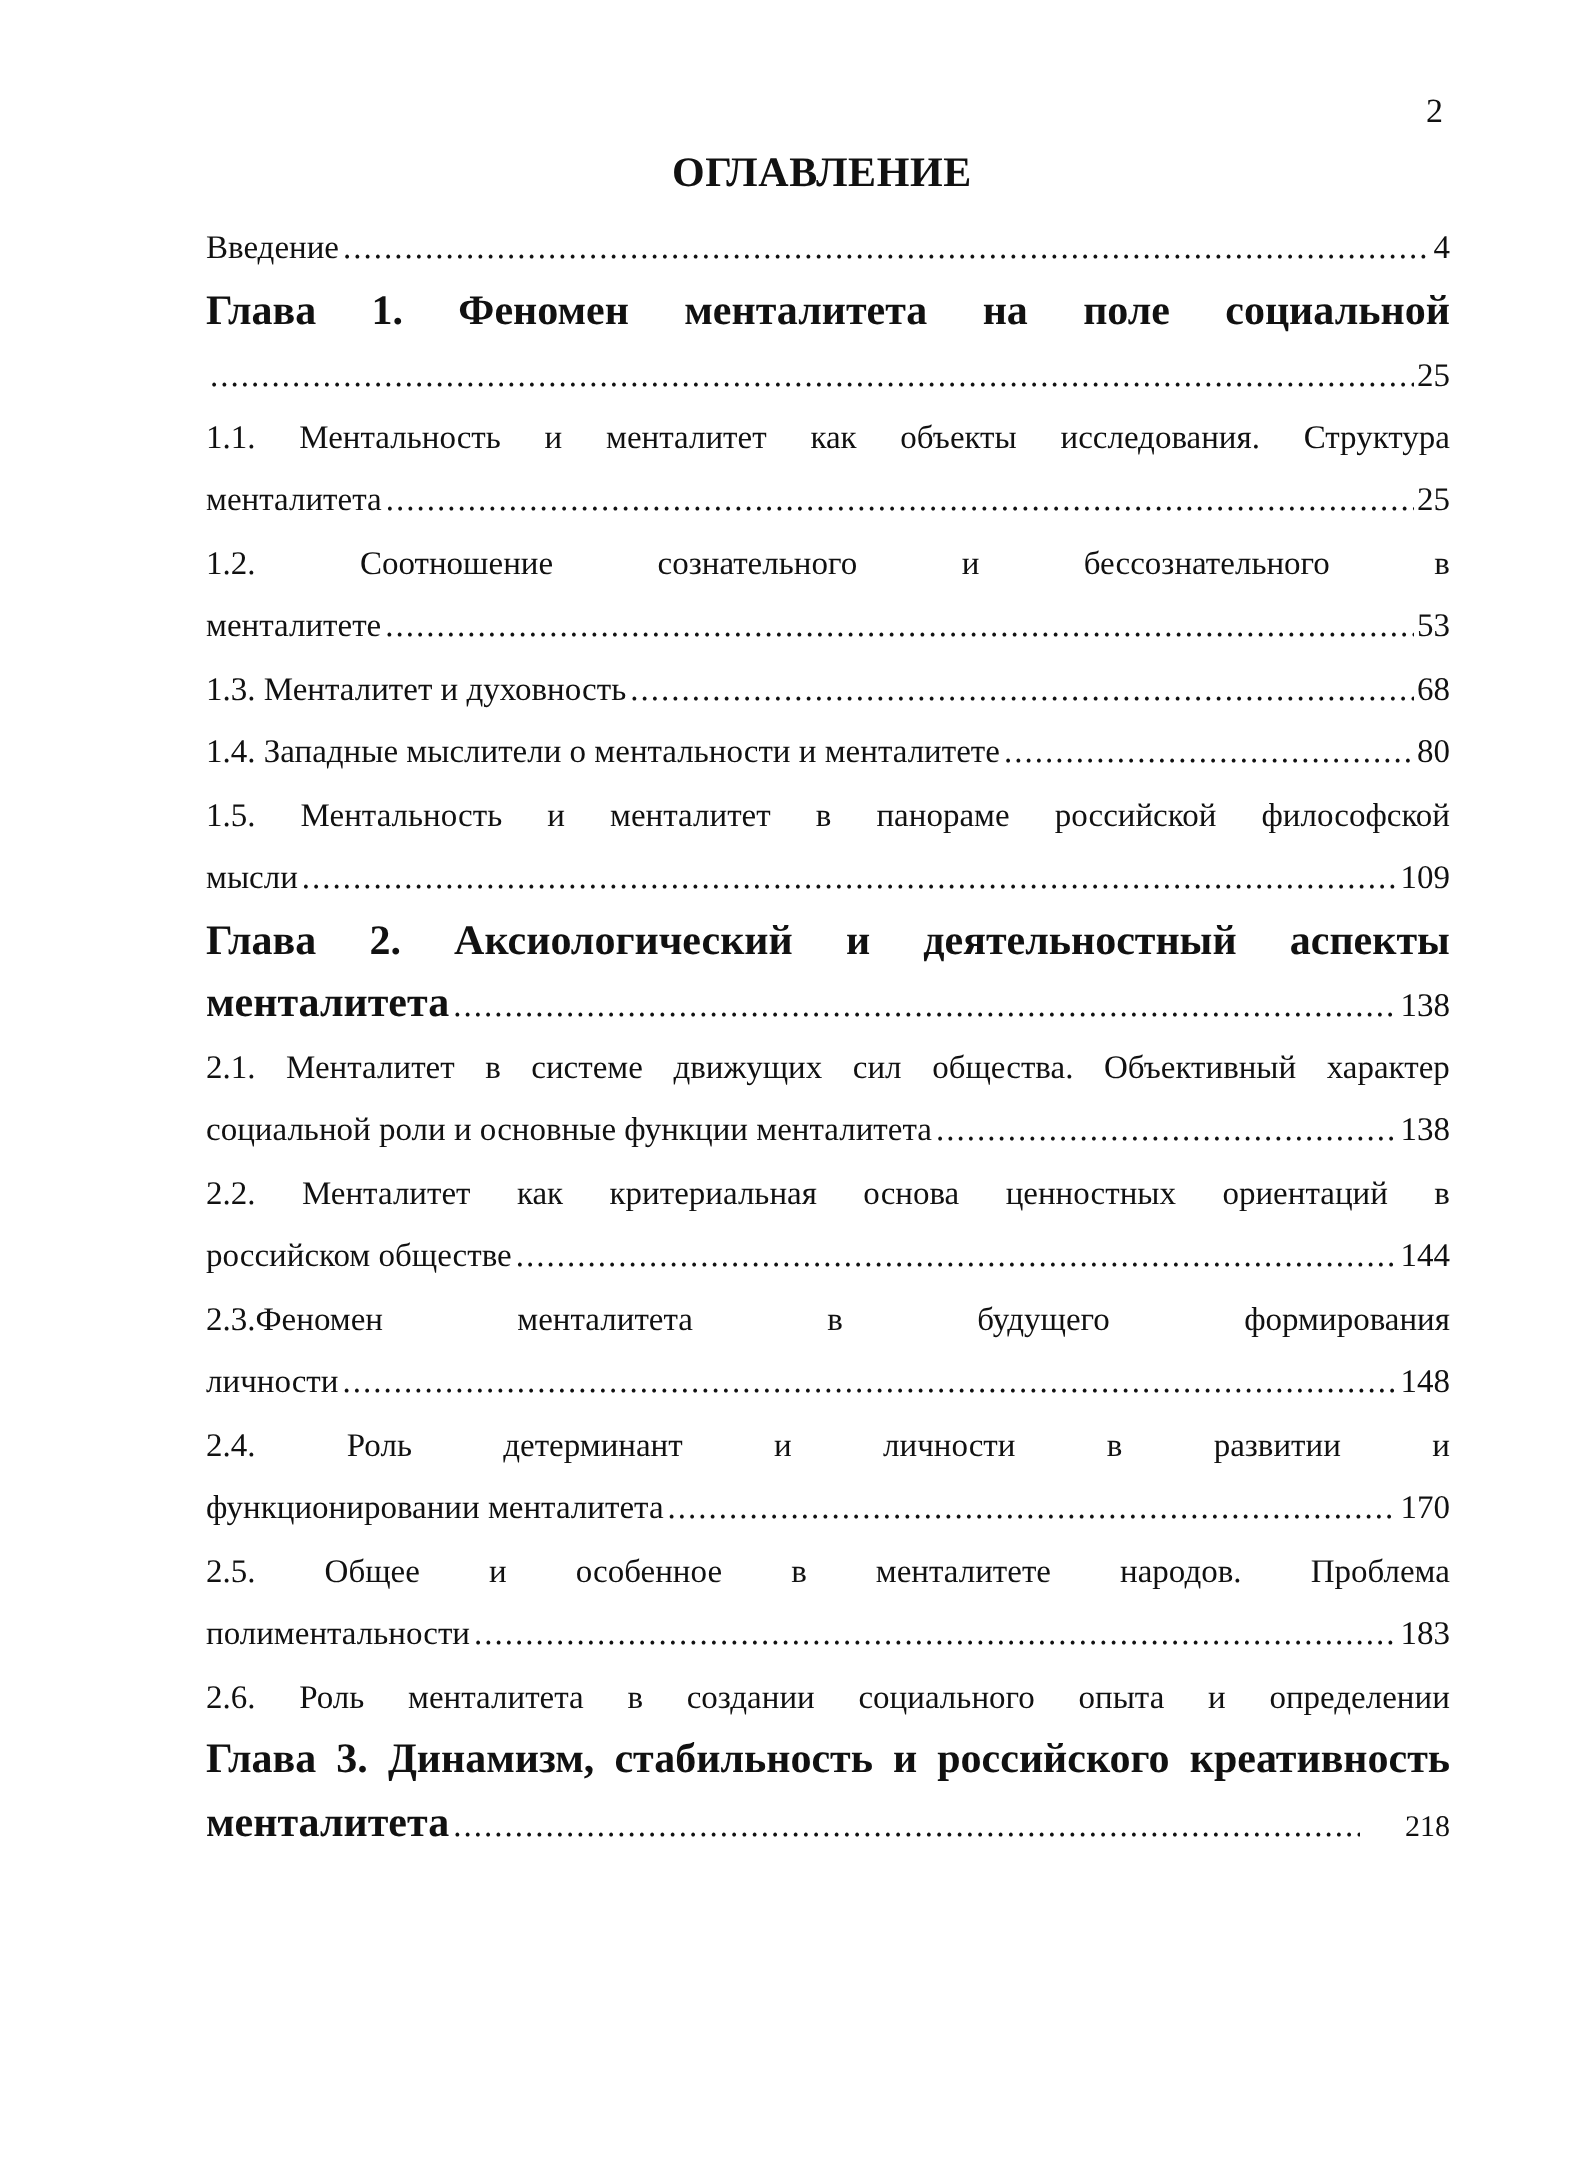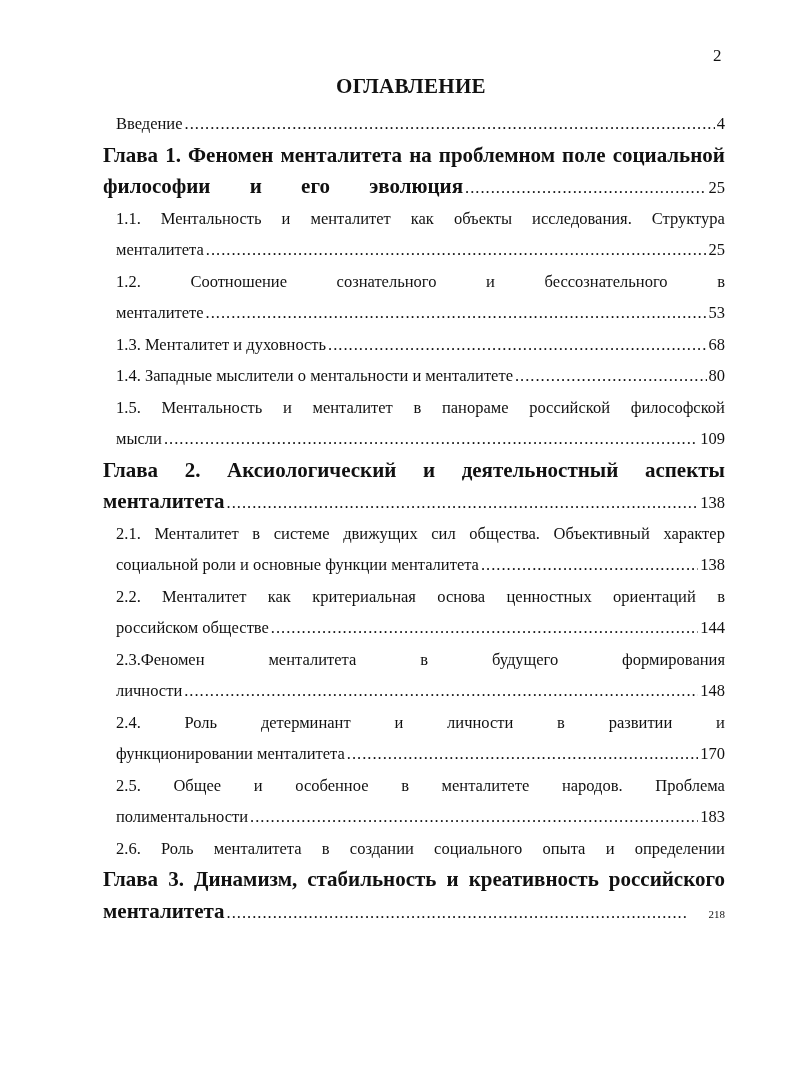--- a/index.html
+++ b/index.html
@@ -4,21 +4,21 @@
 <style>
   html, body { margin: 0; padding: 0; background: #ffffff; }
   body { width: 795px; height: 1085px; position: relative; overflow: hidden;
          font-family: "Liberation Serif", "DejaVu Serif", serif; color: #111; }
   .page-num { position: absolute; top: 46px; left: 713px; font-size: 17px; }
   .title { position: absolute; top: 74px; left: 0; width: 822px; text-align: center;
            font-size: 21px; font-weight: bold; letter-spacing: 0.3px; }
   .toc { position: absolute; top: 108px; left: 103px; width: 622px; }
   .entry { position: relative; }
   .line { display: flex; align-items: baseline; white-space: nowrap; overflow: hidden; }
-  .sub .line { font-size: 16.5px; height: 31.5px; line-height: 31.5px; margin-left: 13px; }
+  .sub .line { font-size: 16.5px; height: 31.5px; line-height: 31.5px; }
   .chap .line { font-size: 21px; font-weight: bold; height: 31.5px; line-height: 31.5px; }
   .just { justify-content: space-between; }
   .leader { flex: 1; overflow: hidden; margin: 0 2px; }
   .leader::after { content: "........................................................................................................................................................................................................................................................"; letter-spacing: 1px; }
   .chap .leader::after { font-weight: normal; font-size: 16.5px; }
   .pg { flex: none; }
 </style>
 </head>
 <body>
 
@@ -33,26 +33,24 @@
         <span class="pg">4</span>
       </div>
     </div>
     <div class="entry chap">
       <div class="line just">
         <span>Глава</span>
         <span>1.</span>
         <span>Феномен</span>
         <span>менталитета</span>
         <span>на</span>
-        <span>проблемном</span>
         <span>поле</span>
         <span>социальной</span>
       </div>
       <div class="line">
-        <span style="word-spacing: 34px;">философии и его эволюция</span>
         <span class="leader"></span>
         <span class="pg" style="font-weight: normal; font-size: 16.5px;">25</span>
       </div>
     </div>
     <div class="entry sub">
       <div class="line just">
         <span>1.1.</span>
         <span>Ментальность</span>
         <span>и</span>
         <span>менталитет</span>
@@ -224,22 +222,22 @@
         <span>определении</span>
       </div>
     </div>
     <div class="entry chap">
       <div class="line just">
         <span>Глава</span>
         <span>3.</span>
         <span>Динамизм,</span>
         <span>стабильность</span>
         <span>и</span>
+        <span>российского</span>
         <span>креативность</span>
-        <span>российского</span>
-      </div>
-      <div class="line">
-        <span>менталитета</span>
-        <span class="leader"></span>
-        <span class="pg" style="font-weight: normal; font-size: 11px; margin-left: 21px;">218</span>
+      </div>
+      <div class="line">
+        <span>менталитета</span>
+        <span class="leader"></span>
+        <span class="pg" style="font-weight: normal; font-size: 15px; margin-left: 21px;">218</span>
       </div>
     </div>
   </div>
 
 </body></html>

